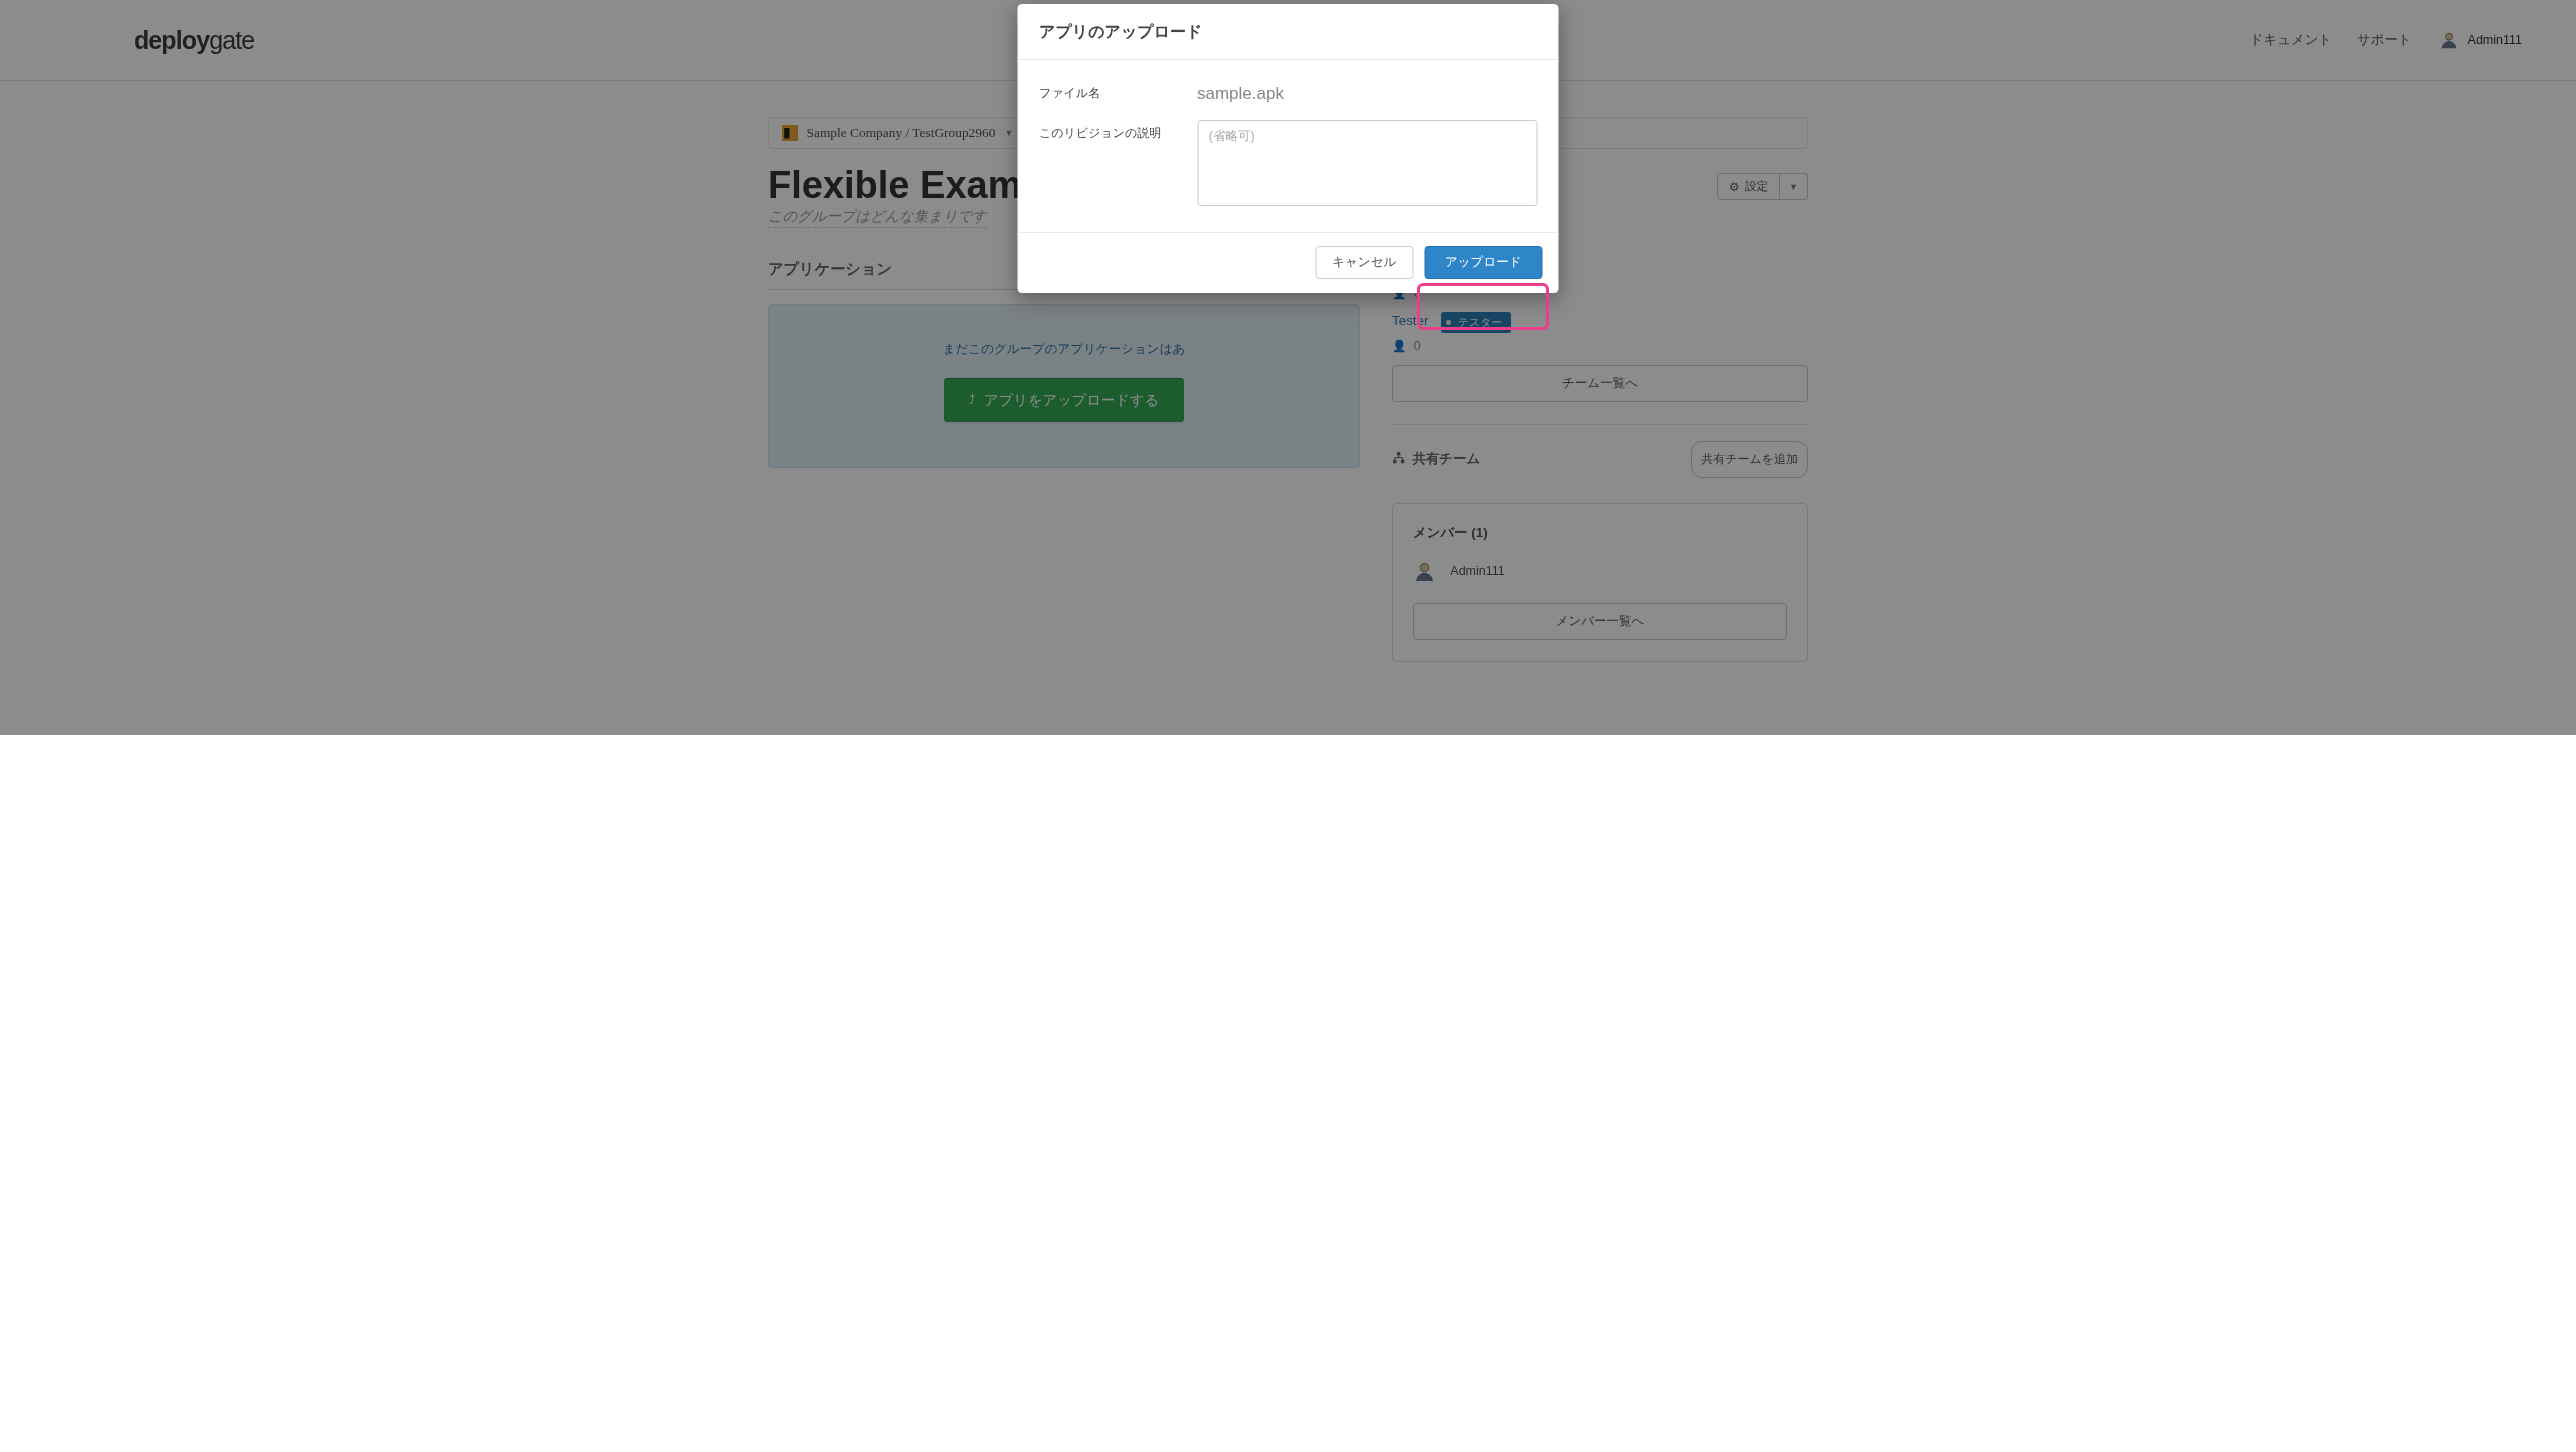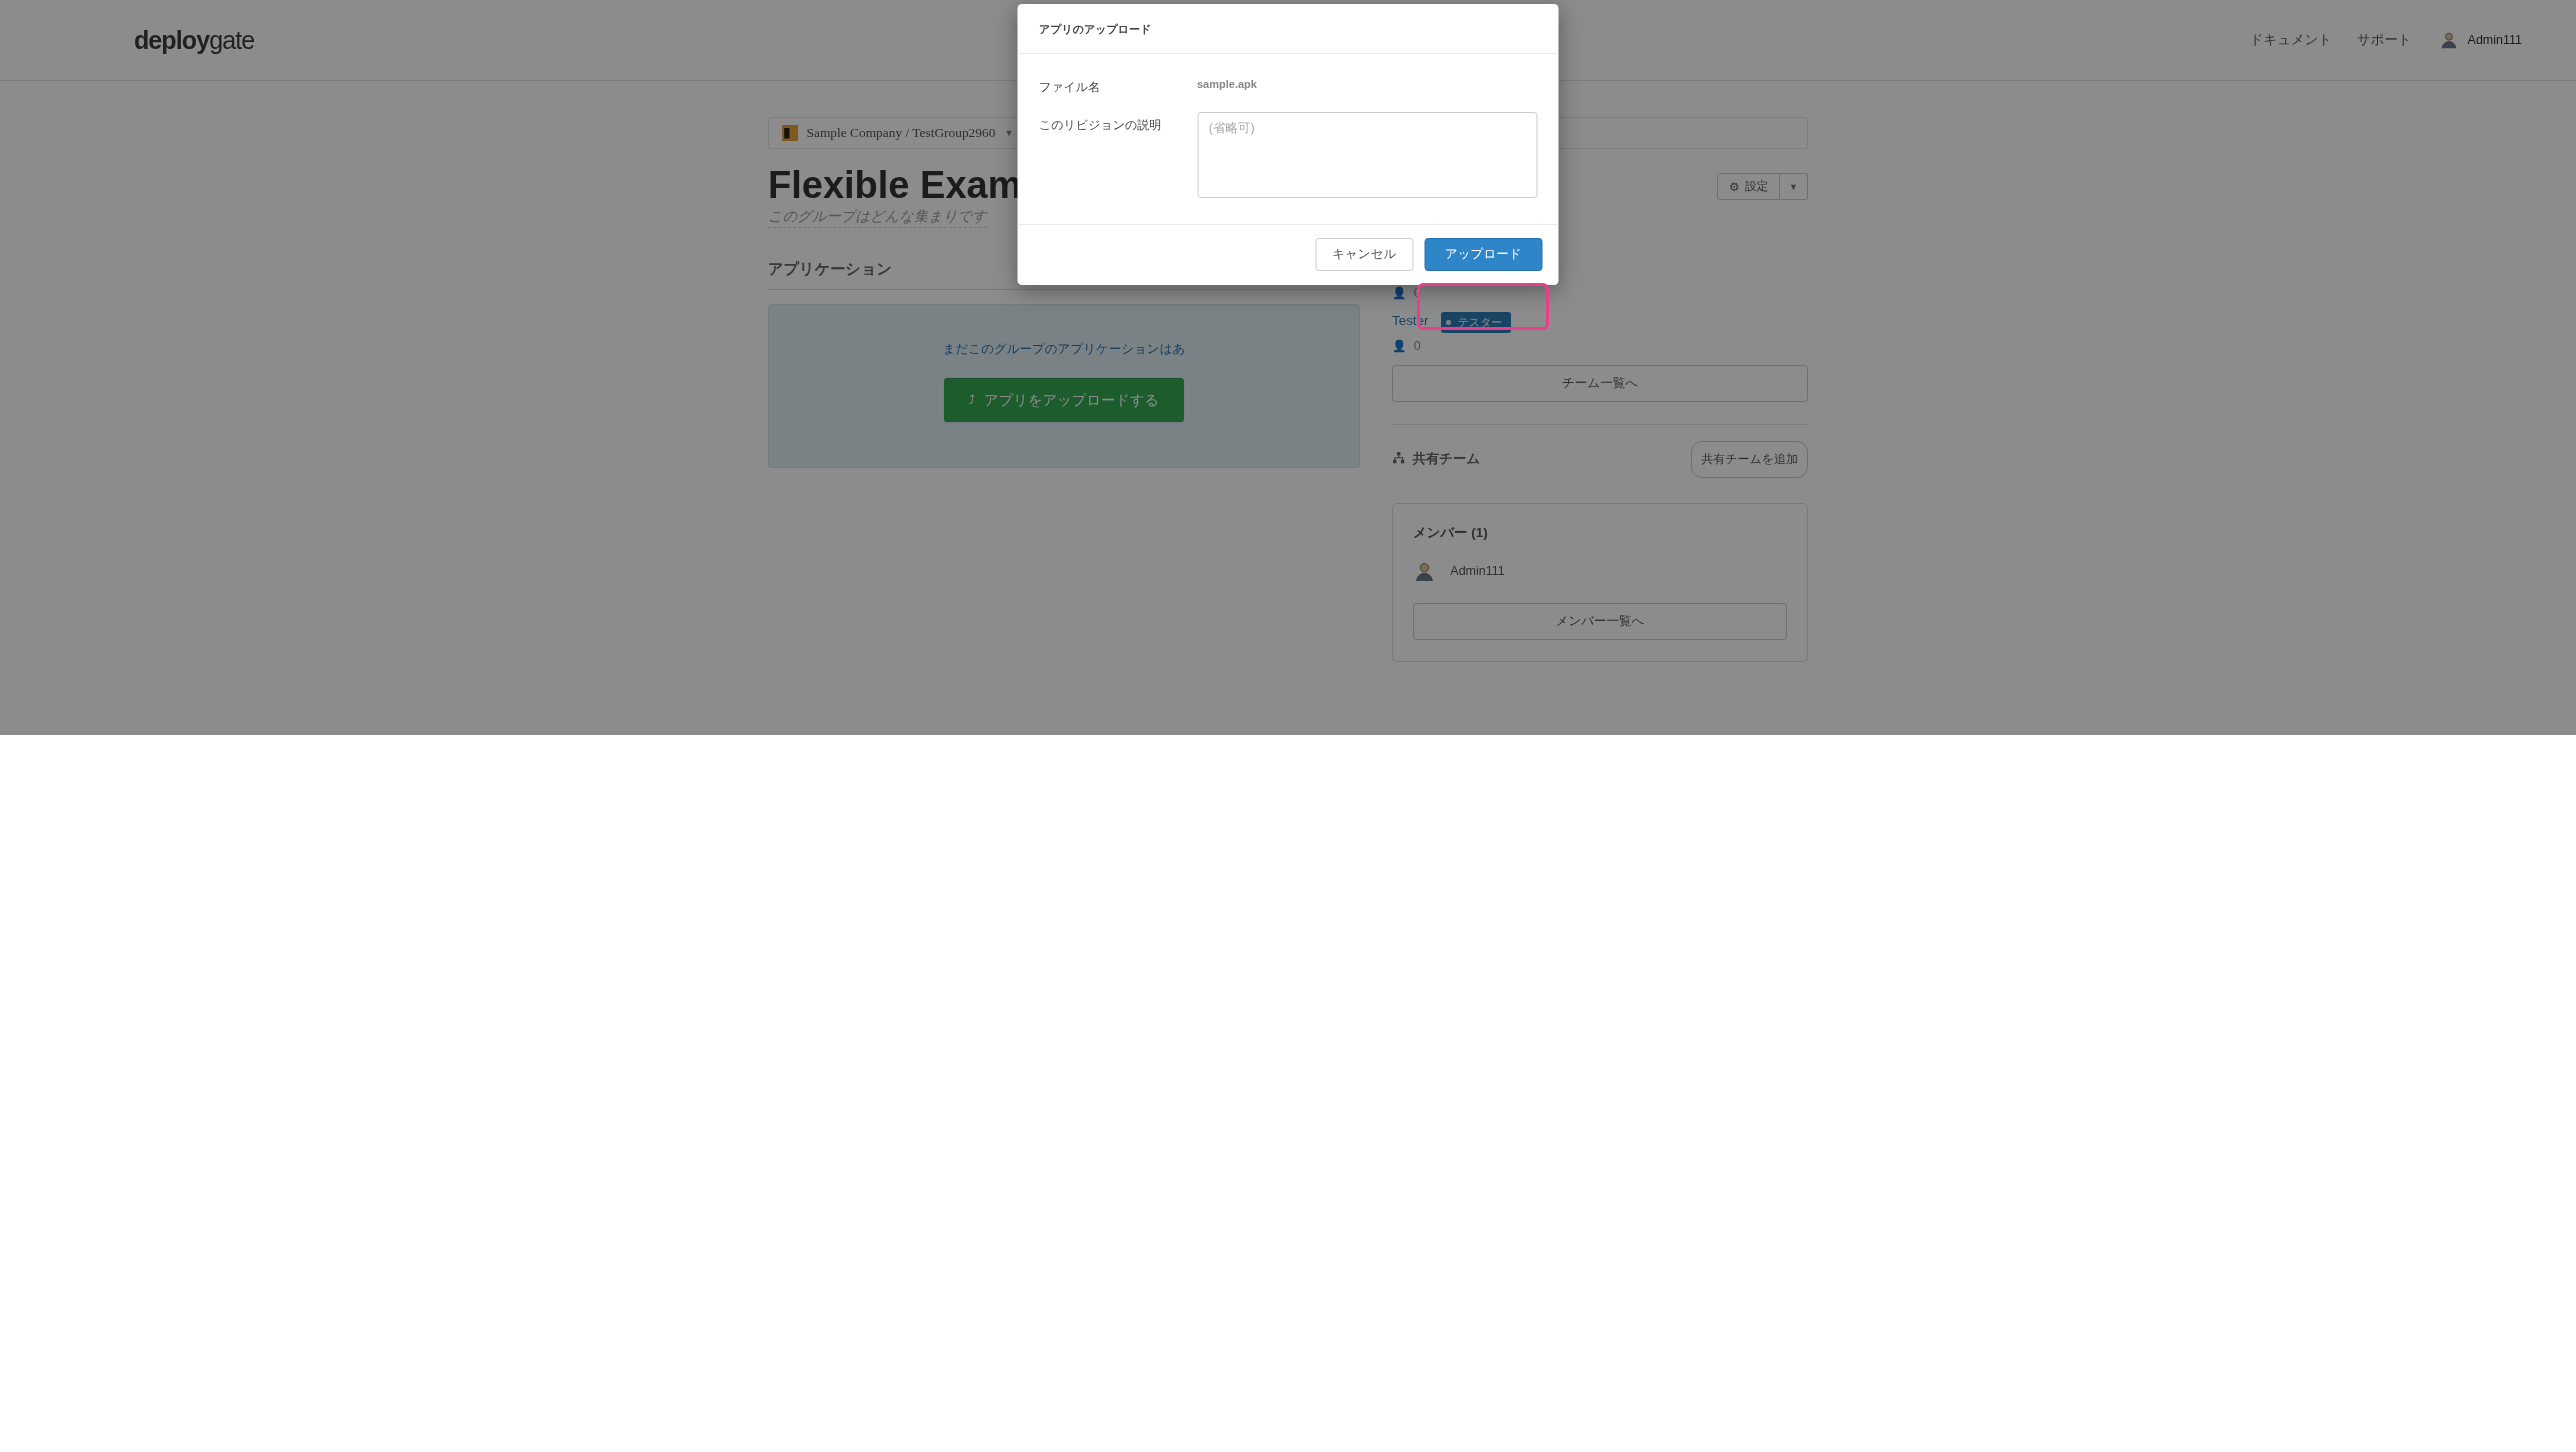--- a/index.html
+++ b/index.html
@@ -60,26 +60,26 @@
 .members-panel { border:0.9px solid #ddd; border-radius:4.5px; margin-top:25px; padding:20px 20px 21.5px; }
 .members-h { font-weight:700; color:#555; font-size:13.4px; margin-bottom:18px; }
 .member-row { display:flex; align-items:center; gap:14.3px; margin-bottom:20px; }
 .member-ava { width:23px; height:23px; }
 .member-ava svg { width:23px; height:23px; }
 .member-name { color:#555; font-size:12.5px; }
 
 
 .modal { position: absolute; top: 3.6px; left: 50%; transform: translateX(-50%); width: 541px; background: #fff; border-radius: 4.5px; box-shadow: 0 5.4px 21.5px rgba(0,0,0,.35); z-index: 100; overflow: hidden; }
 .modal-head { padding: 18px 21.5px 16px; border-bottom: 0.9px solid #eaeaea; }
-.modal-title { font-size: 11px; font-weight: 700; color: #444; }
+.modal-title { font-size: 16px; font-weight: 700; color: #444; }
 .modal-body { padding: 20px 21.5px 7.2px; }
 .form-row { display:flex; align-items: flex-start; margin-bottom: 16px; }
 .form-label { width: 158px; text-align: left; font-size: 12px; font-weight: 400; color: #444; padding-top: 5.4px; padding-right: 16px; }
 .form-val { flex:1; }
-.file-name { color: #888; font-size: 11px; padding-top: 4.5px; display:block;font-weight:bold;}
+.file-name { color: #888; font-size: 17px; padding-top: 4.5px; display:block;}
 .desc-area { width: 100%; height: 86px; border: 0.9px solid #ccc; border-radius: 3.6px; padding: 7.2px 10.8px; font-size: 12.5px; color:#555; font-family: inherit; resize: none; }
 .desc-area::placeholder { color: #aaa; }
 .note-text { font-size: 12px; color: #555; line-height: 1.5; padding: 1.8px 0 7.2px; }
 .modal-foot { border-top: 0.9px solid #eaeaea; padding: 12.5px 16px 14.3px; display: flex; justify-content: flex-end; gap: 10.8px; }
 .btn-cancel { border:0.9px solid #ccc; background:#fff; color:#555; font-size:12.5px; padding:7.2px 16px; border-radius:3.6px;margin-left:46px; }
 .btn-primary { border:0.9px solid #2471b5; background:#2e86c8; color:#fff; font-size:12.5px; padding:7.2px 20px; border-radius:3.6px; }
 .highlight-ring { position:absolute; border:3.6px solid #e83e8c; border-radius:6.3px; pointer-events:none; z-index:101; }
 </style>
 </head>
 <body>

